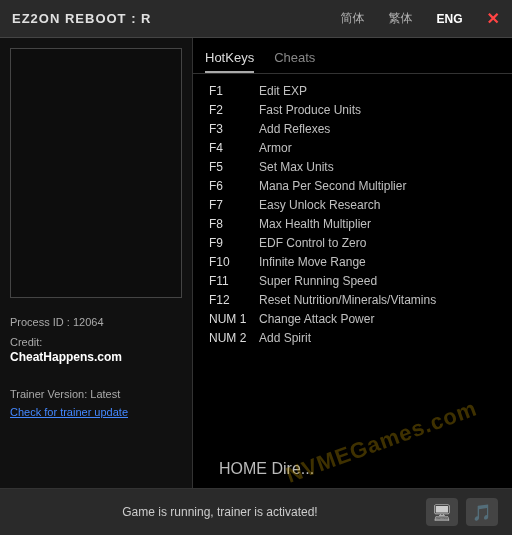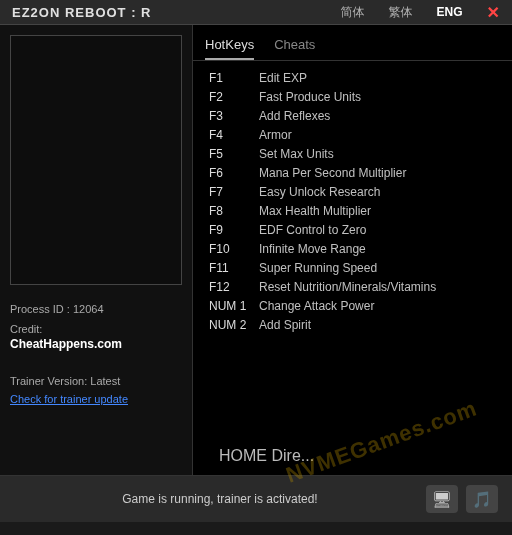--- a/index.html
+++ b/index.html
@@ -10,21 +10,21 @@
       font-family: Arial, sans-serif;
       overflow: hidden;
     }
 
     .title-bar {
       display: flex;
       align-items: center;
       justify-content: space-between;
       background: #2a2a2a;
       padding: 6px 12px;
-      height: 25px;
+      height: 38px;
       border-bottom: 1px solid #444;
     }
 
     .title-text {
       color: #e0e0e0;
       font-size: 13px;
       font-weight: bold;
       letter-spacing: 1px;
     }
 

